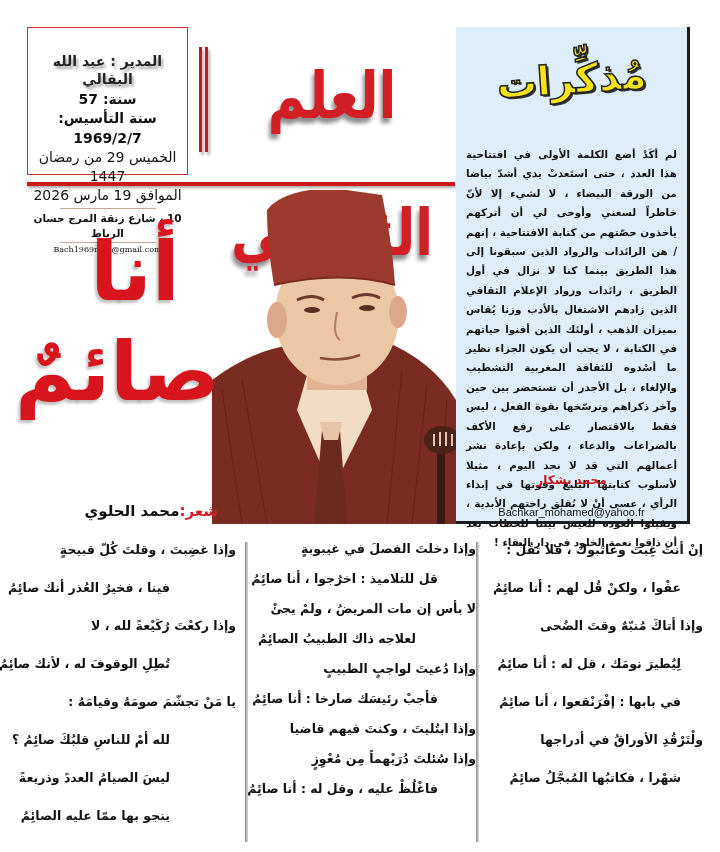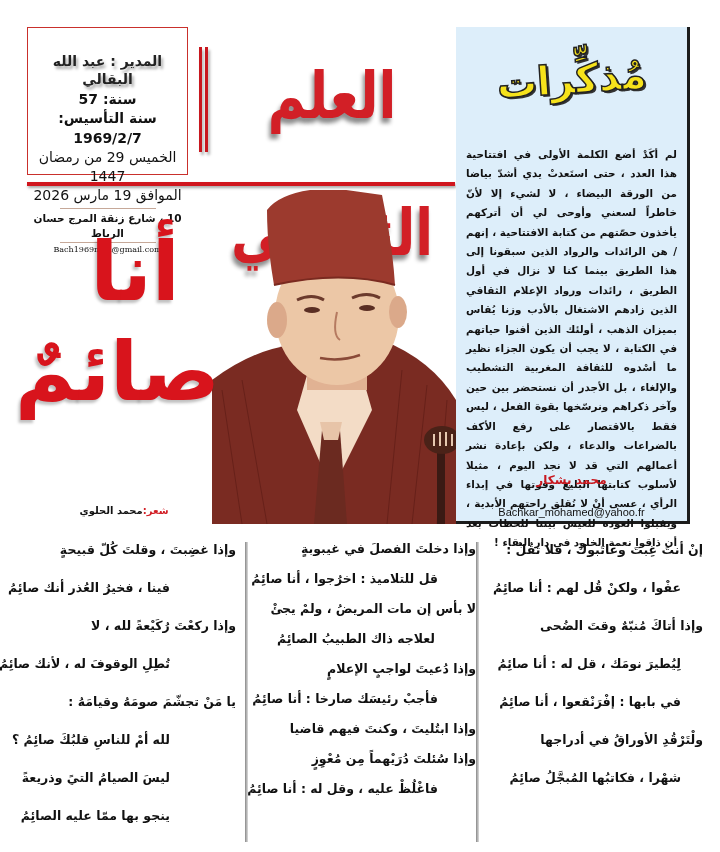--- a/index.html
+++ b/index.html
@@ -66,22 +66,22 @@
   }
   .portrait svg { display: block; }
 
   
   .poem-title {
     position: absolute; left: 50px; top: 222px; width: 170px; direction: rtl; text-align: center;
     color: #d8141c; font-weight: bold; font-size: 82px; line-height: 100px;
     text-shadow: -2px 3px 3px rgba(0,0,0,0.25);
   }
   .poet-line {
-    position: absolute; left: 30px; top: 500px; width: 188px; direction: rtl; text-align: center;
-    font-size: 10px; font-weight: bold; line-height: 22px;
+    position: absolute; left: 30px; top: 500px; width: 188px; direction: rtl; text-align: right;
+    font-size: 15px; font-weight: bold; line-height: 22px;
   }
   .poet-line .label { color: #d21f26; }
   .poet-line .name { color: #111; }
 
   
   .poem-col { position: absolute; top: 540px; direction: rtl; }
   .poem-col .line { font-size: 12.5px; font-weight: bold; white-space: nowrap; color: #111; }
   .col-right { left: 488px; width: 215px; }
   .col-middle { left: 254px; width: 222px; }
   .col-left { left: 26px; width: 210px; }
@@ -181,30 +181,30 @@
   <div class="line" style="height:38px;line-height:20px;padding-right:22px">لِيُطيرَ نومَك ، قل له : أنا صائِمُ</div>
   <div class="line" style="height:38px;line-height:20px;padding-right:22px">في بابها : إفْرَنْقعوا ، أنا صائِمُ</div>
   <div class="line" style="height:38px;line-height:20px">ولْتَرْقُدِ الأوراقُ في أدراجها</div>
   <div class="line" style="height:38px;line-height:20px;padding-right:22px">شهْرا ، فكاتبُها المُبجَّلُ صائِمُ</div>
 </div>
 
 <div class="poem-col col-middle">
   <div class="line" style="height:30px;line-height:18px">وإذا دخلتَ الفصلَ في غيبوبةٍ</div>
   <div class="line" style="height:30px;line-height:18px;padding-right:38px">قل للتلاميذ : اخرُجوا ، أنا صائِمُ</div>
   <div class="line" style="height:30px;line-height:18px">لا بأس إن مات المريضُ ، ولمْ يجئْ</div>
-  <div class="line" style="height:30px;line-height:18px;padding-right:41px">لعلاجه ذاك الطبيبُ الصائِمُ</div>
-  <div class="line" style="height:30px;line-height:18px">وإذا دُعيتَ لواجبٍ الإعلامٍ</div>
+  <div class="line" style="height:30px;line-height:18px;padding-right:60px">لعلاجه ذاك الطبيبُ الصائِمُ</div>
+  <div class="line" style="height:30px;line-height:18px">وإذا دُعيتَ لواجبٍ الطبيبٍ</div>
   <div class="line" style="height:30px;line-height:18px;padding-right:38px">فأجبْ رئيسَك صارخا : أنا صائِمُ</div>
   <div class="line" style="height:30px;line-height:18px">وإذا ابتُليتَ ، وكنتَ فيهم قاضيا</div>
   <div class="line" style="height:30px;line-height:18px">وإذا سُئلتَ دُرَيْهماً مِن مُعْوِزٍ</div>
   <div class="line" style="height:30px;line-height:18px;padding-right:38px">فاغْلُظْ عليه ، وقل له : أنا صائِمُ</div>
 </div>
 
 <div class="poem-col col-left">
   <div class="line" style="height:38px;line-height:20px">وإذا غضِبتَ ، وقلتَ كُلّ قبيحةٍ</div>
   <div class="line" style="height:38px;line-height:20px;padding-right:66px">فينا ، فخيرُ العُذر أنك صائِمُ</div>
   <div class="line" style="height:38px;line-height:20px">وإذا ركعْتَ رُكَيْعةً لله ، لا</div>
   <div class="line" style="height:38px;line-height:20px;padding-right:66px">تُطِلِ الوقوفَ له ، لأنك صائِمُ</div>
   <div class="line" style="height:38px;line-height:20px">يا مَنْ تجشّمَ صومَهُ وقيامَهُ :</div>
   <div class="line" style="height:38px;line-height:20px;padding-right:66px">لله أمْ للناسِ قلبُكَ صائِمُ ؟</div>
-  <div class="line" style="height:38px;line-height:20px;padding-right:66px">ليسَ الصيامُ التيً وذريعةً</div>
+  <div class="line" style="height:38px;line-height:20px;padding-right:66px">ليسَ الصيامُ العددً وذريعةً</div>
   <div class="line" style="height:38px;line-height:20px;padding-right:66px">ينجو بها ممّا عليه الصائِمُ</div>
 </div>
 
 </body></html>

